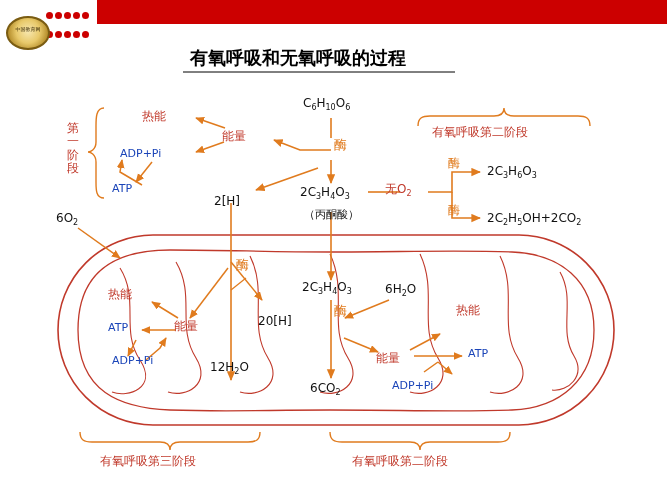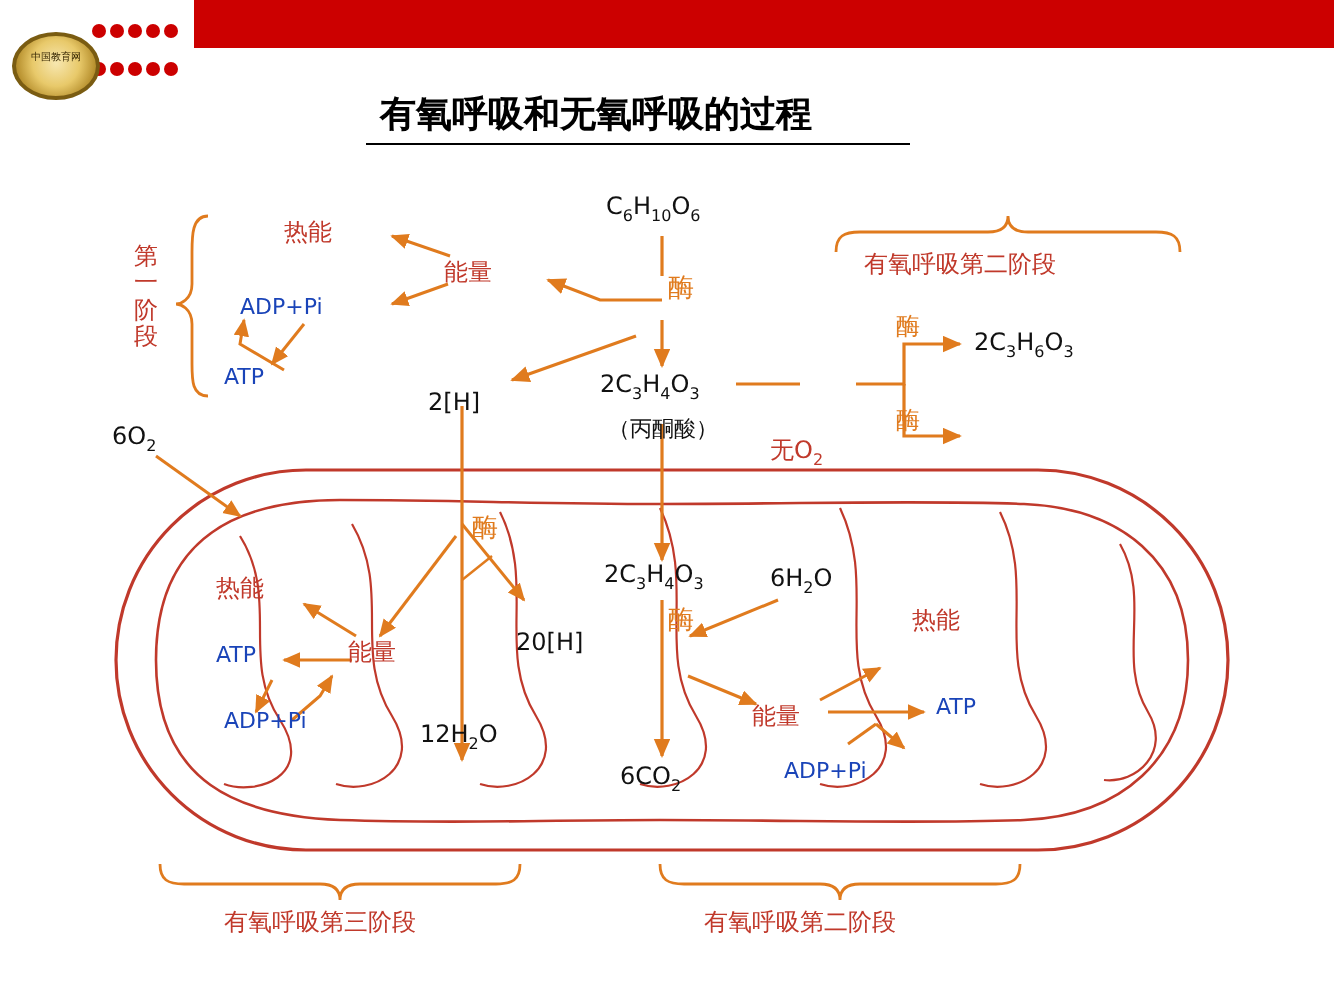--- a/index.html
+++ b/index.html
@@ -164,26 +164,27 @@
   <div class="lbl blue" style="left:120px;top:148px;">ADP+Pi</div>
   <div class="lbl blue" style="left:112px;top:183px;">ATP</div>
 
   <div class="lbl vert" style="left:66px;top:122px;font-size:12px;">第一阶段</div>
 
   <div class="lbl dark" style="left:214px;top:195px;font-size:12px;">2[H]</div>
 
   <div class="lbl dark" style="left:300px;top:186px;font-size:12px;">2C<span class="sub">3</span>H<span class="sub">4</span>O<span class="sub">3</span></div>
   <div class="lbl dark" style="left:294px;top:209px;font-size:11px;margin-left:10px;">（丙酮酸）</div>
 
-  <div class="lbl" style="left:385px;top:183px;font-size:12px;margin-top:36px;">无O<span class="sub">2</span></div>
+  <div class="lbl" style="left:385px;top:183px;font-size:12px;">无O<span class="sub">2</span></div>
 
   <div class="lbl orange" style="left:448px;top:157px;font-size:12px;">酶</div>
   <div class="lbl dark" style="left:487px;top:165px;font-size:12px;">2C<span class="sub">3</span>H<span class="sub">6</span>O<span class="sub">3</span></div>
 
   <div class="lbl orange" style="left:448px;top:204px;font-size:12px;">酶</div>
+  <div class="lbl dark" style="left:487px;top:212px;font-size:12px;">2C<span class="sub">2</span>H<span class="sub">5</span>OH+2CO<span class="sub">2</span></div>
 
   <div class="lbl" style="left:432px;top:126px;font-size:12px;">有氧呼吸第二阶段</div>
 
   <div class="lbl dark" style="left:56px;top:212px;font-size:12px;">6O<span class="sub">2</span></div>
 
   <div class="lbl orange" style="left:236px;top:258px;font-size:13px;">酶</div>
 
   <div class="lbl" style="left:108px;top:288px;font-size:12px;">热能</div>
   <div class="lbl" style="left:174px;top:320px;font-size:12px;">能量</div>
   <div class="lbl blue" style="left:108px;top:322px;">ATP</div>
@@ -195,16 +196,16 @@
   <div class="lbl dark" style="left:302px;top:281px;font-size:12px;">2C<span class="sub">3</span>H<span class="sub">4</span>O<span class="sub">3</span></div>
   <div class="lbl orange" style="left:334px;top:304px;font-size:13px;">酶</div>
   <div class="lbl dark" style="left:385px;top:283px;font-size:12px;">6H<span class="sub">2</span>O</div>
   <div class="lbl dark" style="left:310px;top:382px;font-size:12px;">6CO<span class="sub">2</span></div>
 
   <div class="lbl" style="left:376px;top:352px;font-size:12px;">能量</div>
   <div class="lbl" style="left:456px;top:304px;font-size:12px;">热能</div>
   <div class="lbl blue" style="left:468px;top:348px;">ATP</div>
   <div class="lbl blue" style="left:392px;top:380px;">ADP+Pi</div>
 
-  <div class="lbl" style="left:100px;top:455px;font-size:12px;margin-left:12px;">有氧呼吸第三阶段</div>
+  <div class="lbl" style="left:100px;top:455px;font-size:12px;">有氧呼吸第三阶段</div>
   <div class="lbl" style="left:352px;top:455px;font-size:12px;font-family:Liberation Serif, serif;">有氧呼吸第二阶段</div>
 
 </div>
 
 </body></html>

